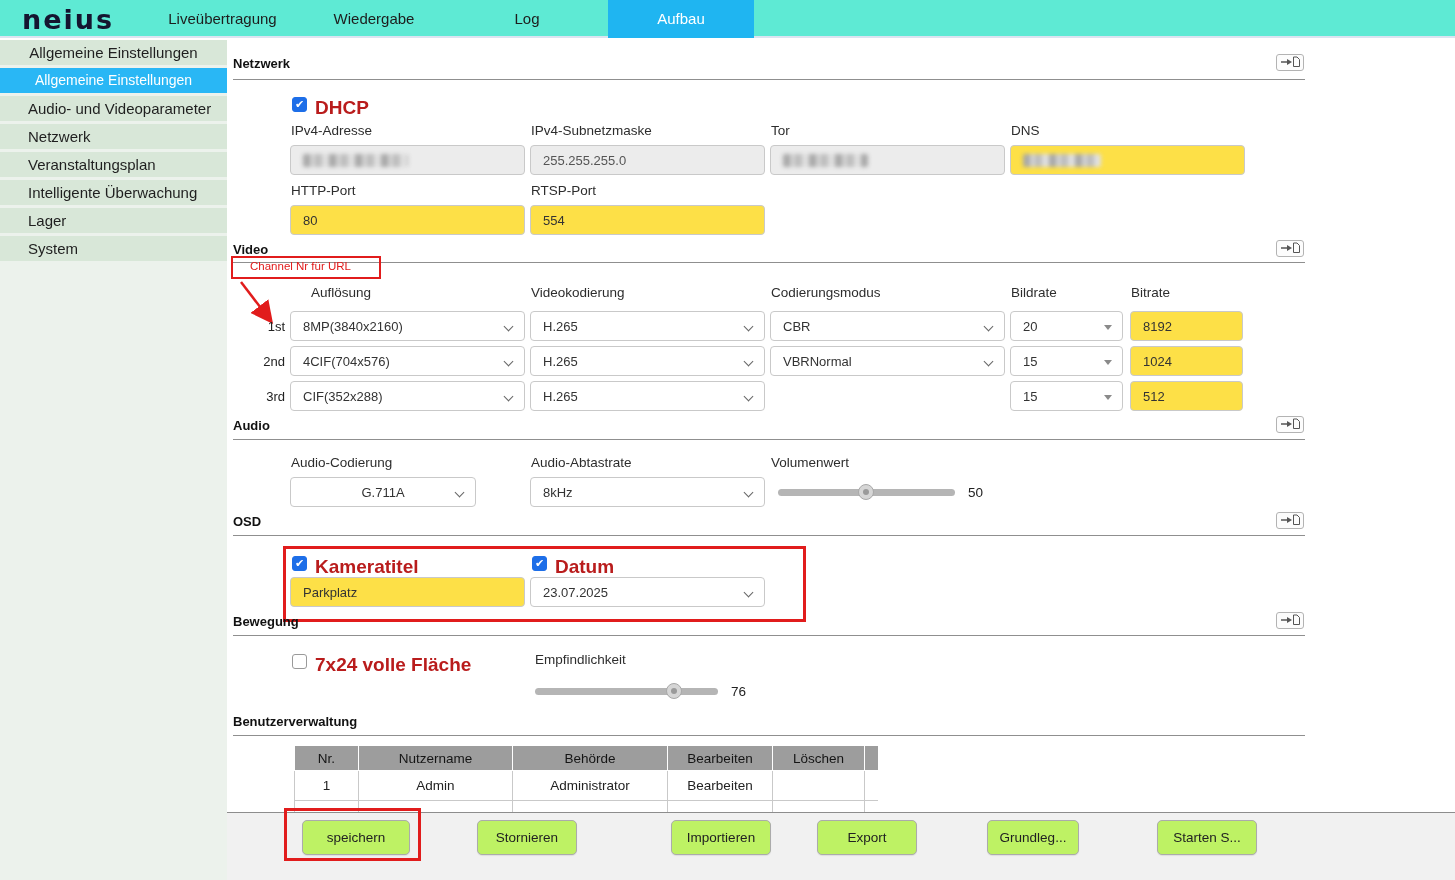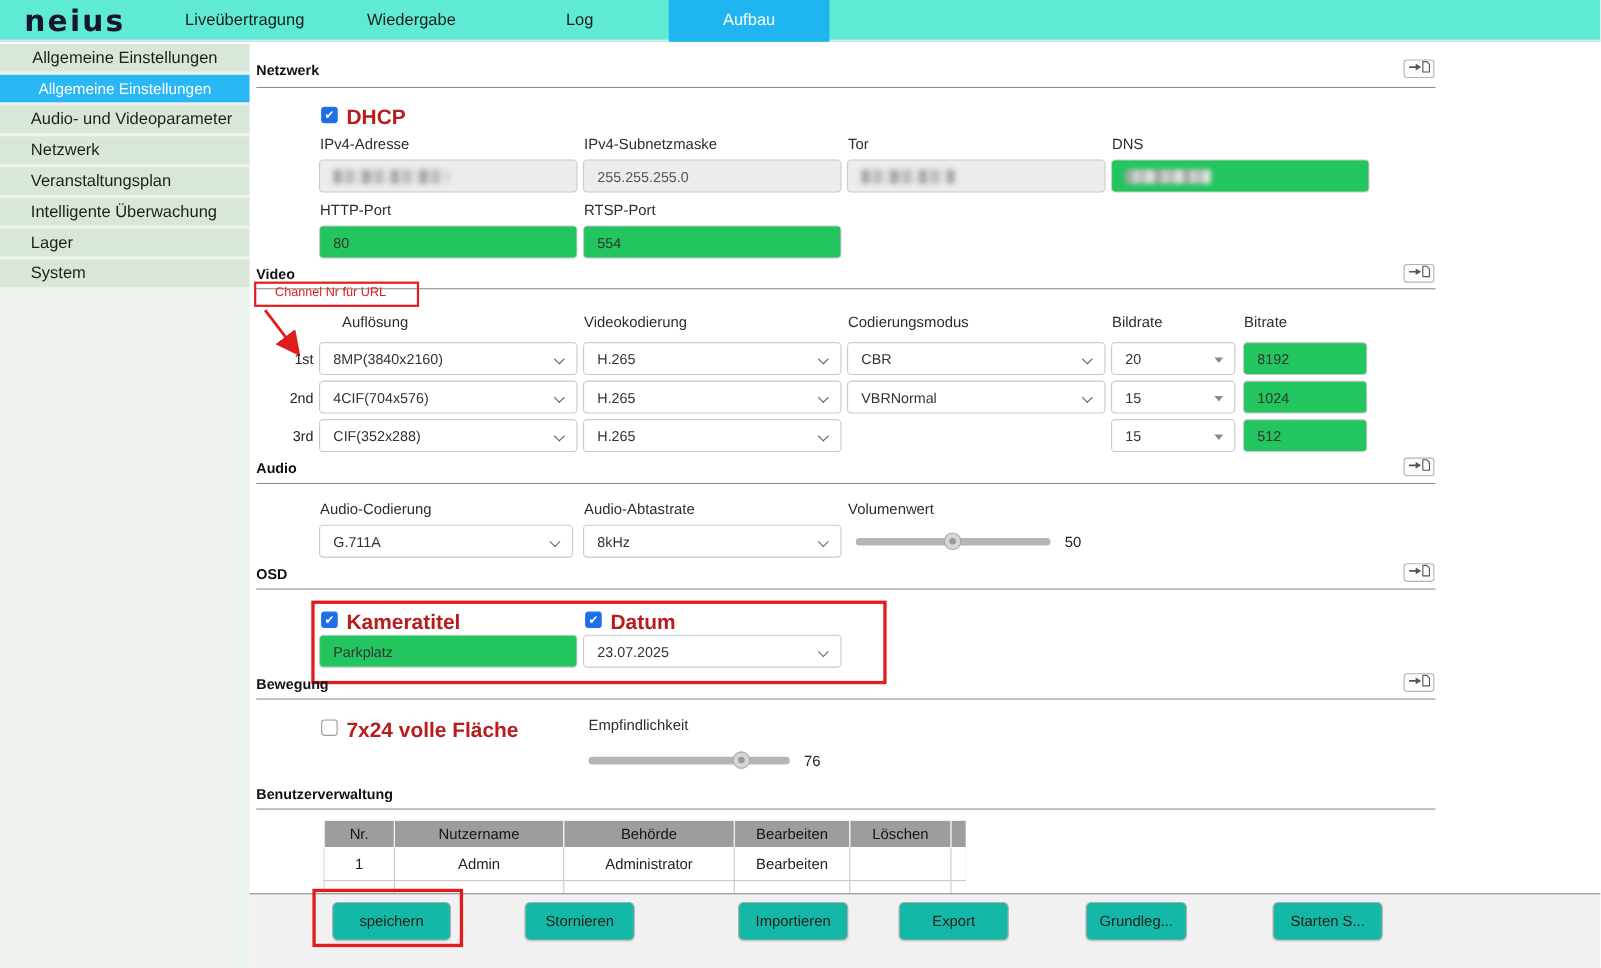--- a/index.html
+++ b/index.html
@@ -26,21 +26,21 @@
   
   .main { position:absolute; left:227px; top:40px; width:1228px; height:840px; background:#fff; }
   .sec-title { position:absolute; font-size:13px; font-weight:bold; color:#111; }
   .divider { position:absolute; height:1px; background:#8f8f8f; width:1072px; left:6px; }
   .sec-icon-btn { position:absolute; left:1049px; width:28px; height:17px; border:1px solid #b3b3b3;
                   border-radius:3px; background:#fcfcfc; display:flex; align-items:center;
                   justify-content:center; cursor:pointer; }
 
   .field-label { position:absolute; font-size:13.5px; color:#2d2d2d; white-space:nowrap; }
   .tinput { position:absolute; height:30px; border:1px solid #c9c9c9; border-radius:4px;
-            background:#22c55e; font-size:13px; color:#333; padding:0 12px;
+            background:#fde047; font-size:13px; color:#333; padding:0 12px;
             font-family:"Liberation Sans", sans-serif; }
   .tinput:disabled, .tinput.disabled { background:#ececec; color:#555; }
   .fake-select { position:absolute; height:30px; border:1px solid #c9c9c9; border-radius:4px;
                  background:#fff; font-size:13px; color:#333; display:flex; align-items:center;
                  padding:0 12px; cursor:pointer; }
   .chev { position:absolute; right:12px; top:11px; width:7px; height:7px;
           border-right:1.6px solid #666; border-bottom:1.6px solid #666; transform:rotate(45deg); }
   .tri { position:absolute; right:10px; top:13px; width:0; height:0;
          border-left:4.5px solid transparent; border-right:4.5px solid transparent;
          border-top:5.5px solid #8a8a8a; }
@@ -73,21 +73,21 @@
   .utable th { background:#9d9d9d; color:#151515; font-weight:normal; font-size:13.5px;
                height:25px; border:1px solid #fff; }
   .utable td { background:#fff; font-size:13.5px; color:#222; text-align:center; height:30px;
                border:1px solid #c9c9c9; }
   .link-cell { color:#1414d2; cursor:pointer; }
 
   
   .footer { position:absolute; left:227px; top:812px; width:1228px; height:68px; background:#f1f1f1;
             border-top:1px solid #8d8d8d; }
   .fbtn { position:absolute; top:7px; height:35px; border:1px solid #ababab; border-radius:5px;
-          background:#14b8a6; font-size:13.5px; color:#222; text-align:center; line-height:33px;
+          background:#bef264; font-size:13.5px; color:#222; text-align:center; line-height:33px;
           cursor:pointer; box-shadow:0 1px 1px rgba(0,0,0,0.08); }
 </style>
 </head>
 <body>
 
 <div id="page">
 
   <div class="topbar">
     <div class="logo">neius</div>
     <div class="tab" style="left:145px;width:155px;">Liveübertragung</div>
@@ -236,21 +236,21 @@
             <path d="M13.5,1 h3.5 l2.5,2.5 v7 h-6 z" fill="none" stroke="#555" stroke-width="1"></path>
           </svg>
       </span>
     </div>
     <div class="divider" style="top:399px;"></div>
 
     <div class="field-label" style="left:64px;top:415px;">Audio-Codierung</div>
     <div class="field-label" style="left:304px;top:415px;">Audio-Abtastrate</div>
     <div class="field-label" style="left:544px;top:415px;">Volumenwert</div>
 
-    <div class="fake-select" style="left:63px;top:437px;width:231px;">
+    <div class="fake-select" style="left:63px;top:437px;width:186px;justify-content:center;">
         <span>G.711A</span>
         <span class="chev"></span>
       </div>
     <div class="fake-select" style="left:303px;top:437px;width:235px;">
         <span>8kHz</span>
         <span class="chev"></span>
       </div>
 
     <div class="slider-track" style="left:551px;top:449px;width:177px;">
       <div class="slider-handle" style="left:80px;"></div>

